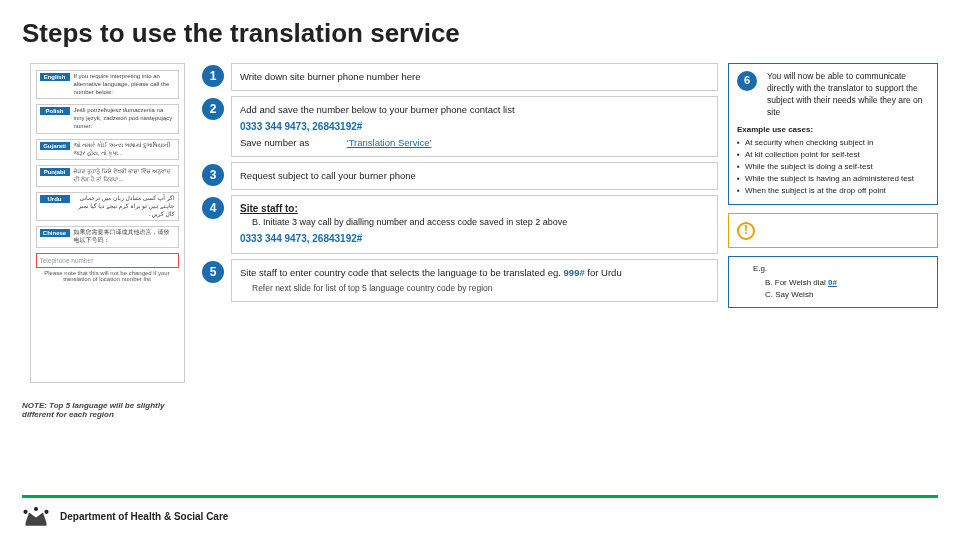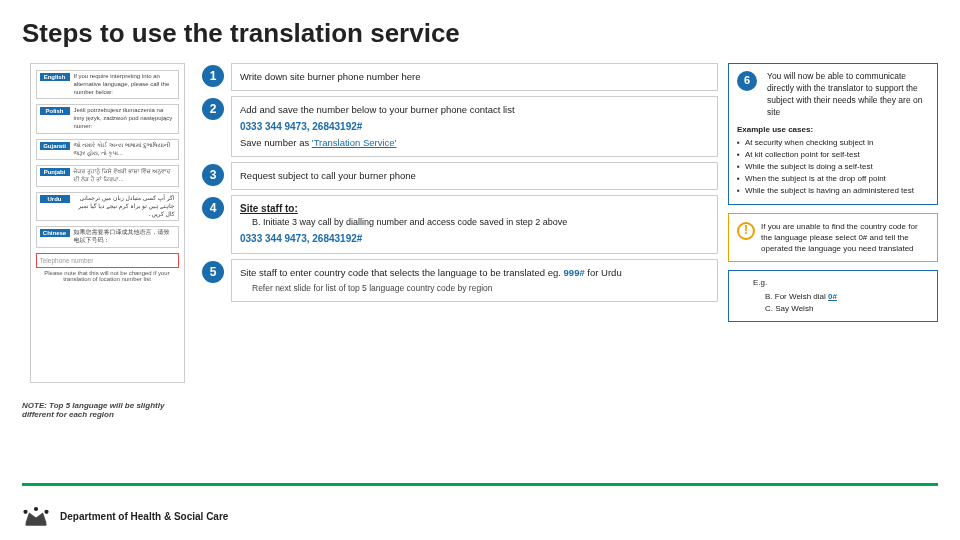--- a/index.html
+++ b/index.html
@@ -129,20 +129,21 @@
       line-height: 1.45;
     }
     .step-box .phone-number {
       color: #1a6cac;
       font-weight: bold;
       font-size: 10px;
     }
     .step-box .save-link {
       color: #1a6cac;
       text-decoration: underline;
+      margin-left: 35px;
     }
     .step-box .step-label {
       font-weight: bold;
       font-size: 10px;
       text-decoration: underline;
     }
     .step-box .sub-item {
       margin-left: 12px;
       font-size: 9px;
     }
@@ -234,21 +235,21 @@
     .eg-box .eg-label { font-size: 8px; margin-bottom: 2px; }
     .eg-box .eg-item { padding-left: 12px; font-size: 8px; }
     .eg-box .link { color: #1a6cac; font-weight: bold; text-decoration: underline; }
 
     
     .footer {
       display: flex;
       flex-direction: row;
       align-items: center;
       margin-top: 6px;
-      padding-top: 16px;
+      padding-top: 4px;
       border-top: 3px solid #00a551;
       gap: 10px;
     }
     .footer-logo {
       display: flex;
       align-items: center;
       gap: 6px;
     }
     .logo-icon {
       width: 28px;
@@ -357,28 +358,27 @@
       <div class="info-box">
         <div style="display:flex; flex-direction:row; align-items:flex-start; gap:5px;">
           <div class="circle-6" style="width:20px;height:20px;border-radius:50%;background:#1a6cac;color:#fff;font-size:11px;font-weight:bold;display:flex;align-items:center;justify-content:center;flex-shrink:0;">6</div>
           <div>You will now be able to communicate directly with the translator to support the subject with their needs while they are on site</div>
         </div>
         <div class="example-label">Example use cases:</div>
         <ul>
           <li>At security when checking subject in</li>
           <li>At kit collection point for self-test</li>
           <li>While the subject is doing a self-test</li>
+          <li>While the subject is having an administered test</li>
           <li>When the subject is at the drop off point</li>
-          <li>While the subject is having an administered test</li>
         </ul>
       </div>
 
       <div class="warning-box">
         <div class="warning-icon">!</div>
-        <div>If you are unable to find the country code for the language please select 0# and tell the operated the language you need translated</div>
       </div>
 
       <div class="eg-box">
         <div class="eg-label">E.g.</div>
         <div class="eg-item">
           <span>B. </span>
           <span>For Welsh dial </span>
           <span class="link">0#</span>
         </div>
         <div class="eg-item">

